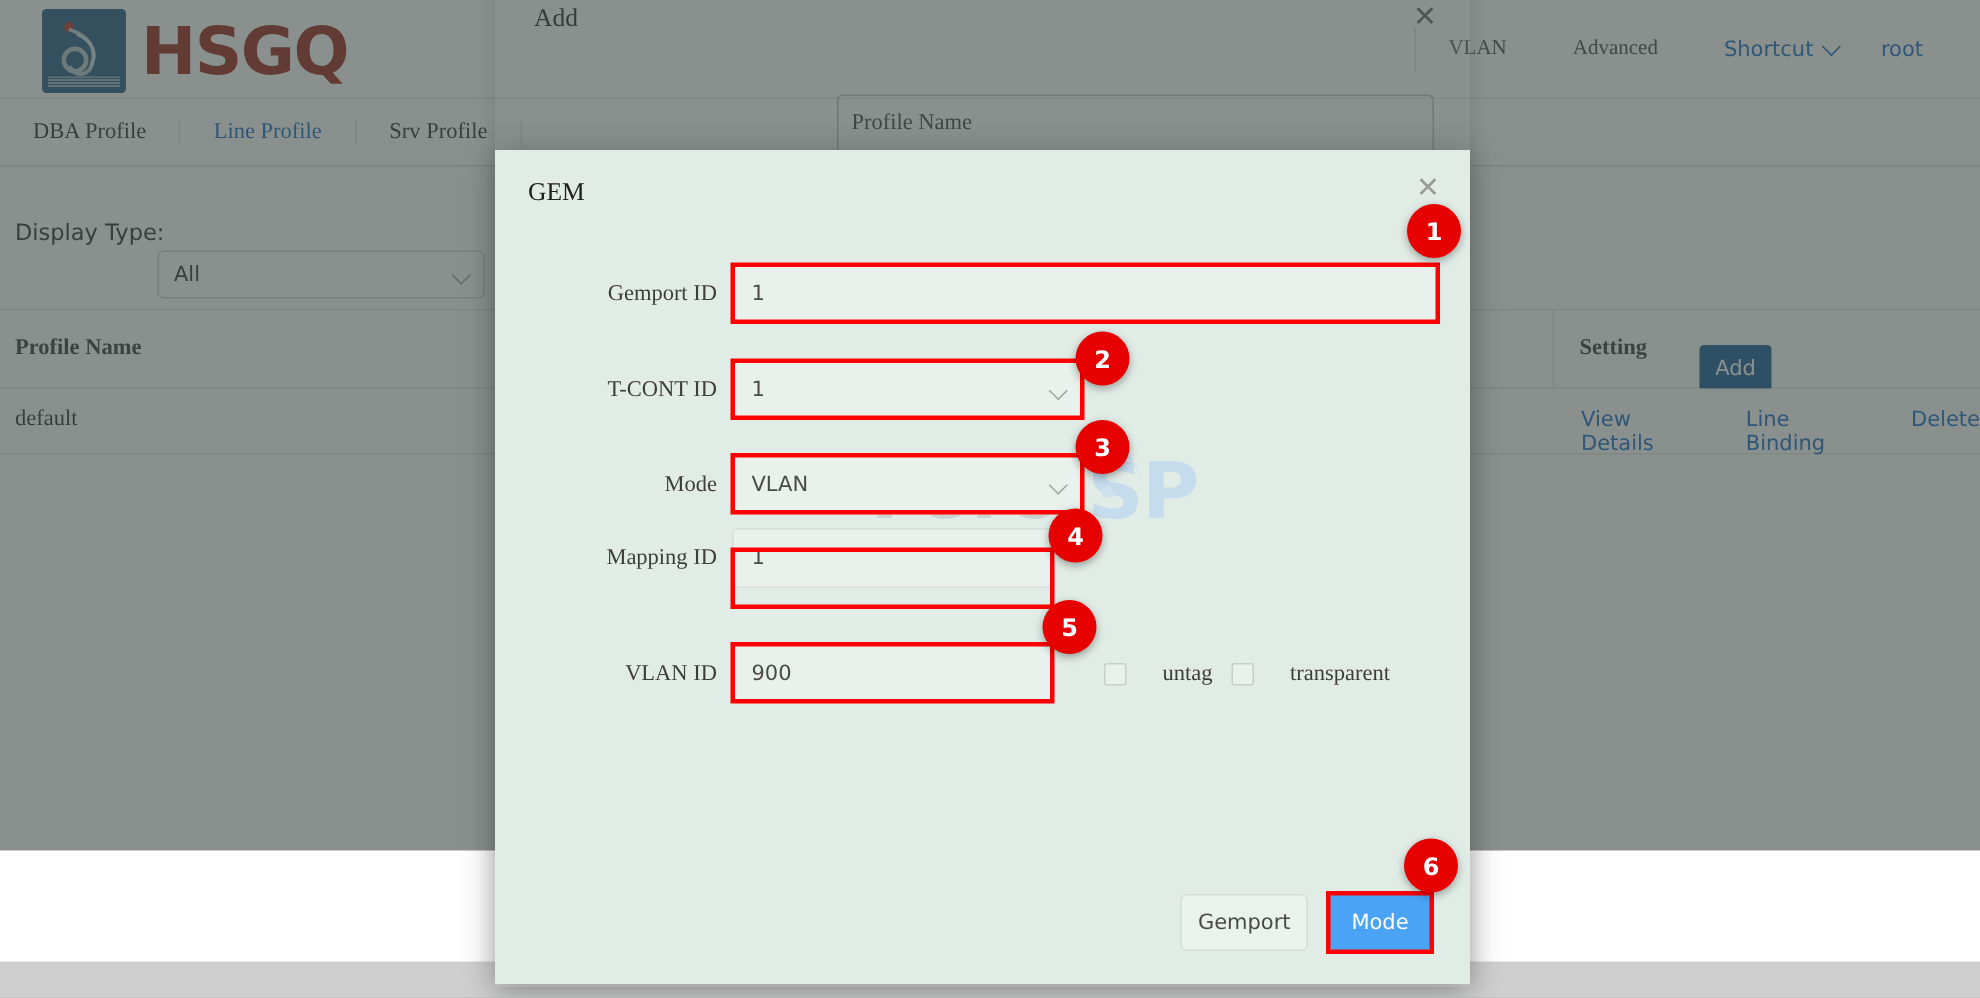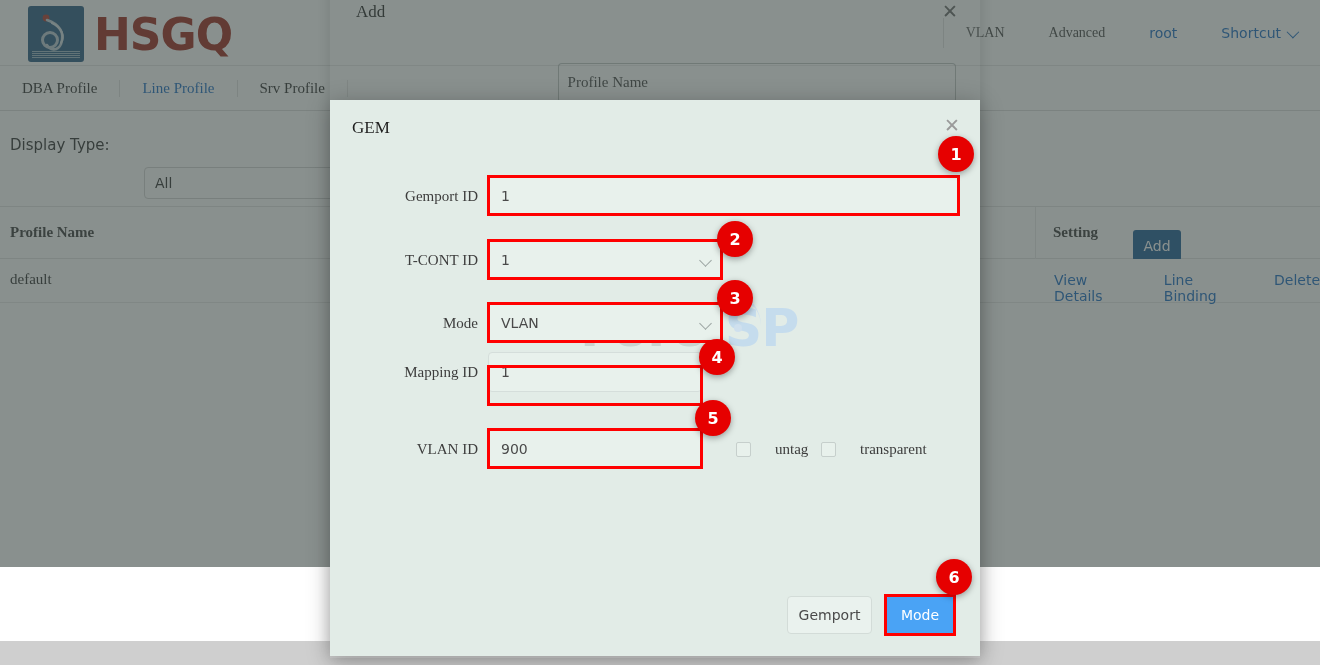--- a/index.html
+++ b/index.html
@@ -88,34 +88,33 @@
     background: #fff;
   }
   .tab.active { color: #1f6fc4; }
 
   .filterbar {
     position: absolute; left: 0; top: 112px; width: 1320px; height: 95px;
     background: #fff;
     border-bottom: 1px solid #e4e4e4;
   }
   .filter-label {
-    position: absolute; left: 10px; top: 24px;
+    position: absolute; left: 10px; top: 34px;
     font-size: 15px; color: #333;
     font-family: "DejaVu Sans", sans-serif;
   }
   .sel-box {
     position: absolute; left: 105px; top: 55px;
     width: 218px; height: 32px;
     border: 1px solid #d4d4d4; border-radius: 4px;
     background: #fff;
     display: flex; align-items: center;
     padding: 0 10px;
     font-size: 14px; color: #333;
     font-family: "DejaVu Sans", sans-serif;
-    margin-left: 39px;
   }
   .sel-chev {
     position: absolute; right: 10px; top: 11px;
     width: 9px; height: 9px;
     border-right: 1.5px solid #9aa0a6; border-bottom: 1.5px solid #9aa0a6;
     transform: rotate(45deg);
   }
 
   .table-head {
     position: absolute; left: 0; top: 207px; width: 1320px; height: 52px;
@@ -328,22 +327,22 @@
           </svg>
           <div class="baseline"></div>
         </div>
         <span class="logo-text">HSGQ</span>
       </div>
 
       <div class="topnav">
         <div class="sep"></div>
         <a href="#">VLAN</a>
         <a href="#">Advanced</a>
+        <a href="#" class="link-blue" style="padding-right:8px"><span>Shortcut</span><span class="chev-small"></span></a>
         <a href="#" class="link-blue">root</a>
-        <a href="#" class="link-blue" style="padding-right:8px"><span>Shortcut</span><span class="chev-small"></span></a>
       </div>
     </div>
 
     <div class="tabstrip">
       <div class="tab">DBA Profile</div>
       <div class="tab active">Line Profile</div>
       <div class="tab">Srv Profile</div>
       <div class="tab"></div>
     </div>
 

